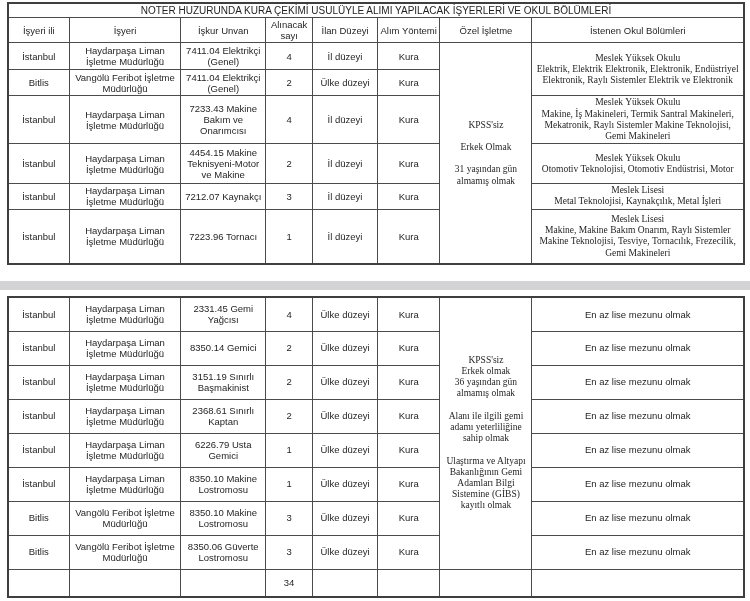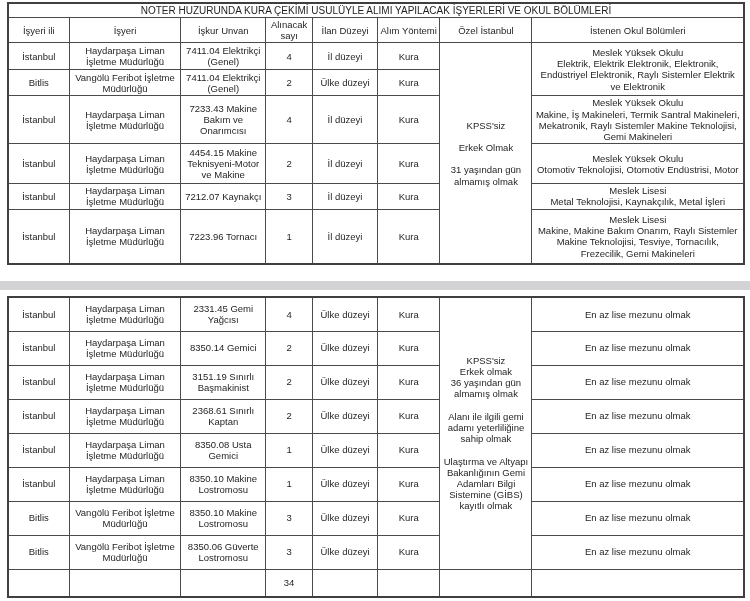--- a/index.html
+++ b/index.html
@@ -7,21 +7,21 @@
         font-family:"Liberation Sans",sans-serif;color:#1f1f1f;}
   table{border-collapse:collapse;table-layout:fixed;width:738px;
         font-family:"Liberation Sans",sans-serif;font-size:9.5px;line-height:1.18;color:#1f1f1f;}
   .t1{position:absolute;top:2px;left:7px;}
   .t2{position:absolute;top:296px;left:7px;}
   td,th{border:1px solid #4b4b4b;text-align:center;vertical-align:middle;
         padding:1px 2px;font-weight:normal;overflow:hidden;}
   table{border:2px solid #3f3f3f;}
   .title-cell{font-size:10px;height:13px;padding:0 2px;}
   .hdr{height:25px;}
-  .pre{white-space:pre-line;}
+  .pre{white-space:pre-line;font-family:Liberation Serif, serif;}
   .band{position:absolute;left:0;top:281px;width:750px;height:9px;background:#d3d3d5;}
   .r1{height:27px}.r2{height:26px}.r3{height:46px}.r4{height:40px}.r5{height:23px}.r6{height:55px}
   .t2 tr{height:34px}
   .t2 tr.ftr{height:28px}
 </style>
 </head>
 <body>
 
 <div class="page">
 
@@ -40,21 +40,21 @@
         <tr>
       <td class="title-cell" colspan="8">NOTER HUZURUNDA KURA ÇEKİMİ USULÜYLE ALIMI YAPILACAK İŞYERLERİ VE OKUL BÖLÜMLERİ</td>
     </tr>
     <tr class="hdr">
       <th>İşyeri ili</th>
       <th>İşyeri</th>
       <th>İşkur Unvan</th>
       <th>Alınacak sayı</th>
       <th>İlan Düzeyi</th>
       <th>Alım Yöntemi</th>
-      <th>Özel İstanbul</th>
+      <th>Özel İşletme</th>
       <th>İstenen Okul Bölümleri</th>
     </tr>
     <tr class="r1">
       <td>İstanbul</td>
       <td>Haydarpaşa Liman İşletme Müdürlüğü</td>
       <td>7411.04 Elektrikçi (Genel)</td>
       <td>4</td>
       <td>İl düzeyi</td>
       <td>Kura</td>
       <td class="pre" rowspan="6">KPSS'siz
@@ -177,21 +177,21 @@
       <td>Haydarpaşa Liman İşletme Müdürlüğü</td>
       <td>2368.61 Sınırlı Kaptan</td>
       <td>2</td>
       <td>Ülke düzeyi</td>
       <td>Kura</td>
       <td>En az lise mezunu olmak</td>
     </tr>
     <tr>
       <td>İstanbul</td>
       <td>Haydarpaşa Liman İşletme Müdürlüğü</td>
-      <td>8350.08 Usta Gemici</td>
+      <td>6226.79 Usta Gemici</td>
       <td>1</td>
       <td>Ülke düzeyi</td>
       <td>Kura</td>
       <td>En az lise mezunu olmak</td>
     </tr>
     <tr>
       <td>İstanbul</td>
       <td>Haydarpaşa Liman İşletme Müdürlüğü</td>
       <td>8350.10 Makine Lostromosu</td>
       <td>1</td>

